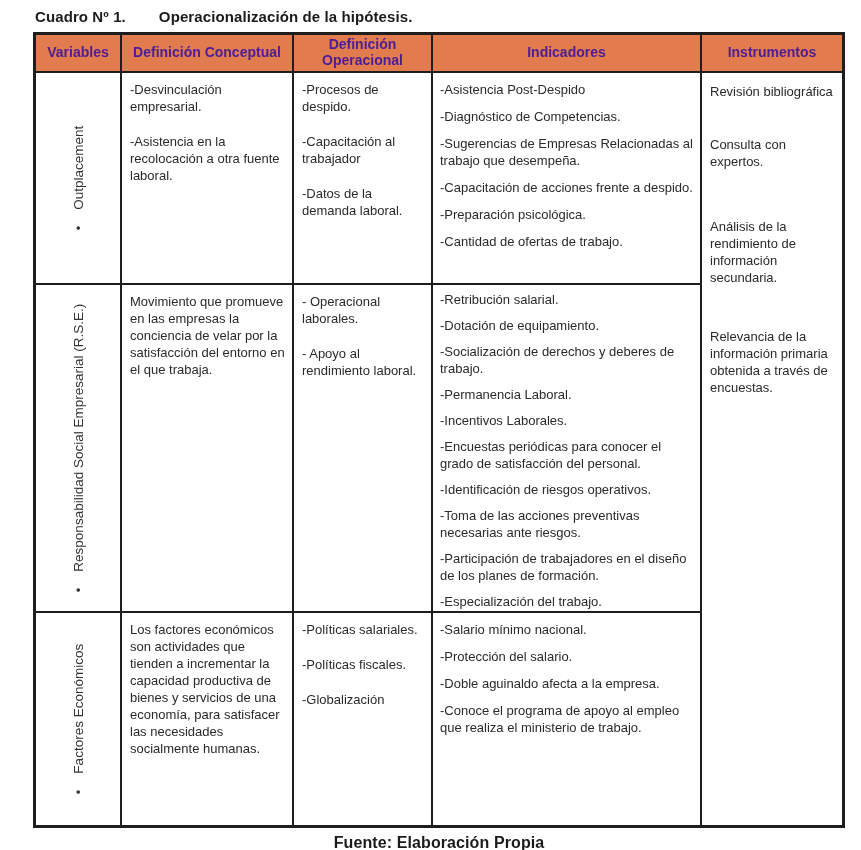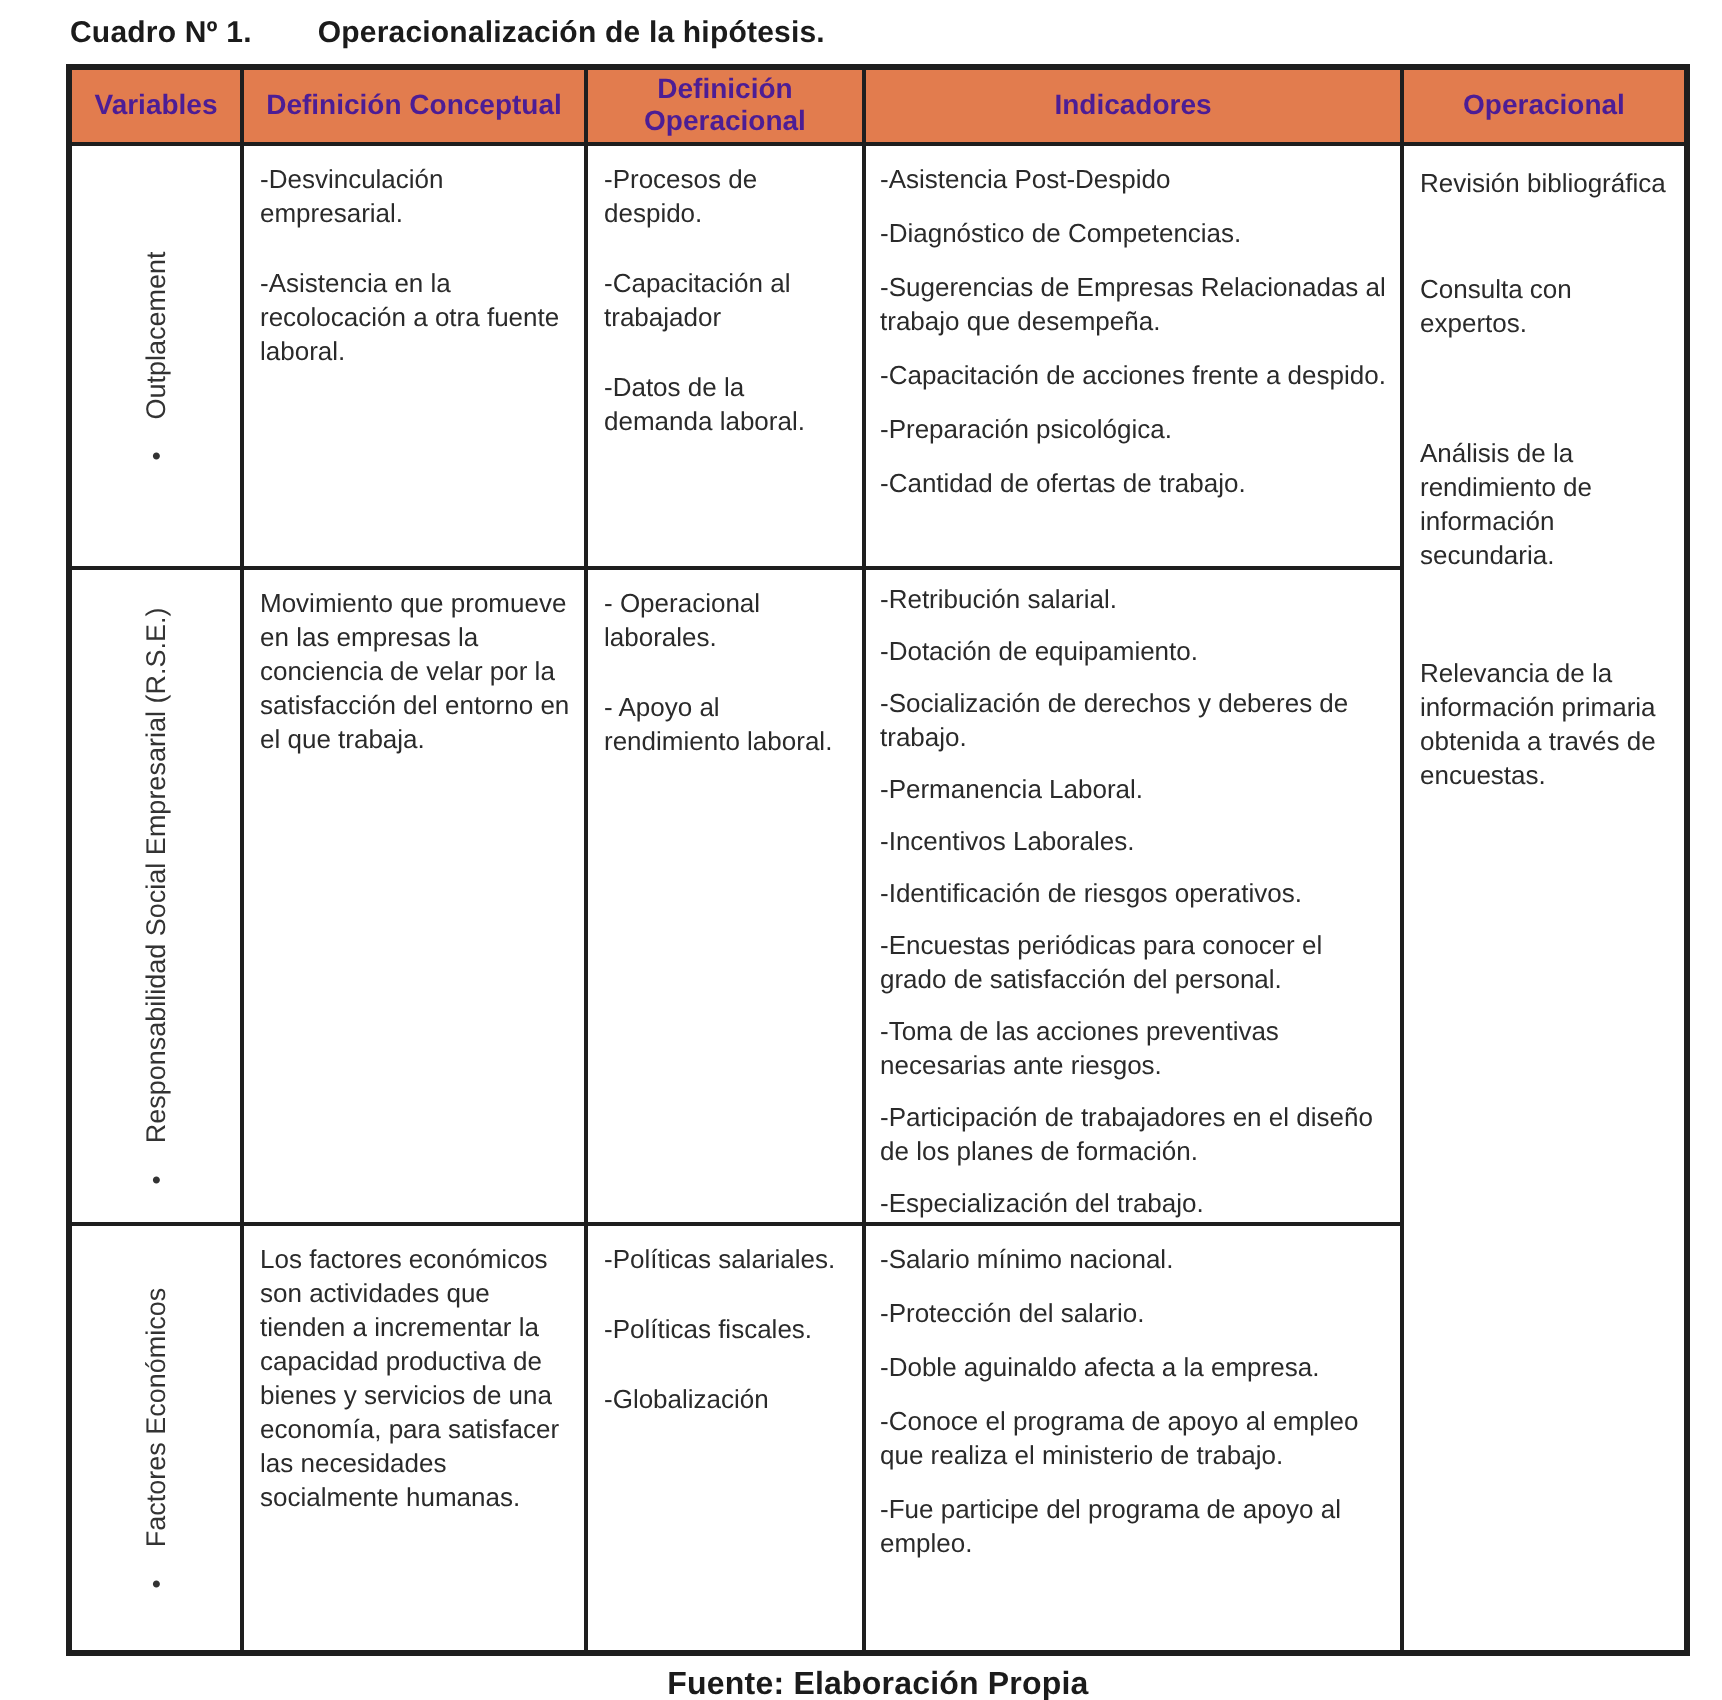--- a/index.html
+++ b/index.html
@@ -76,21 +76,21 @@
     <span>Cuadro Nº 1.</span>
     <span>Operacionalización de la hipótesis.</span>
   </div>
 
   <div class="tbl">
 
     <div class="cell hcell">Variables</div>
     <div class="cell hcell">Definición Conceptual</div>
     <div class="cell hcell">Definición Operacional</div>
     <div class="cell hcell">Indicadores</div>
-    <div class="cell hcell no-r">Operacional</div>
+    <div class="cell hcell no-r">Instrumentos</div>
 
     <div class="cell body-cell instr no-r no-b" style="grid-column:5;grid-row:2 / span 3;">
         <div class="li">Revisión bibliográfica</div>
         <div class="li">Consulta con expertos.</div>
         <div class="li">Análisis de la rendimiento de información secundaria.</div>
         <div class="li">Relevancia de la información primaria obtenida a través de encuestas.</div>
       </div>
 
     <div class="cell body-cell vcell">
       <div class="vrot">
@@ -128,22 +128,22 @@
     <div class="cell body-cell">
         <div class="li">- Operacional laborales.</div>
         <div class="li">- Apoyo al rendimiento laboral.</div>
       </div>
     <div class="cell body-cell ind r2">
         <div class="li">-Retribución salarial.</div>
         <div class="li">-Dotación de equipamiento.</div>
         <div class="li">-Socialización de derechos y deberes de trabajo.</div>
         <div class="li">-Permanencia Laboral.</div>
         <div class="li">-Incentivos Laborales.</div>
+        <div class="li">-Encuestas periódicas para conocer el grado de satisfacción del personal.</div>
         <div class="li">-Identificación de riesgos operativos.</div>
-        <div class="li">-Encuestas periódicas para conocer el grado de satisfacción del personal.</div>
         <div class="li">-Toma de las acciones preventivas necesarias ante riesgos.</div>
         <div class="li">-Participación de trabajadores en el diseño de los planes de formación.</div>
         <div class="li">-Especialización del trabajo.</div>
       </div>
 
     <div class="cell body-cell vcell no-b">
       <div class="vrot">
         <span class="bullet">•</span>
         <span>Factores Económicos</span>
       </div>
@@ -154,20 +154,19 @@
     <div class="cell body-cell no-b">
         <div class="li">-Políticas salariales.</div>
         <div class="li">-Políticas fiscales.</div>
         <div class="li">-Globalización</div>
       </div>
     <div class="cell body-cell ind no-b">
         <div class="li">-Salario mínimo nacional.</div>
         <div class="li">-Protección del salario.</div>
         <div class="li">-Doble aguinaldo afecta a la empresa.</div>
         <div class="li">-Conoce el programa de apoyo al empleo que realiza el ministerio de trabajo.</div>
-        <div class="li">-Fue participe del programa de apoyo al empleo.</div>
       </div>
 
   </div>
 
   <div class="src">Fuente: Elaboración Propia</div>
 
 </div>
 
 </body></html>

